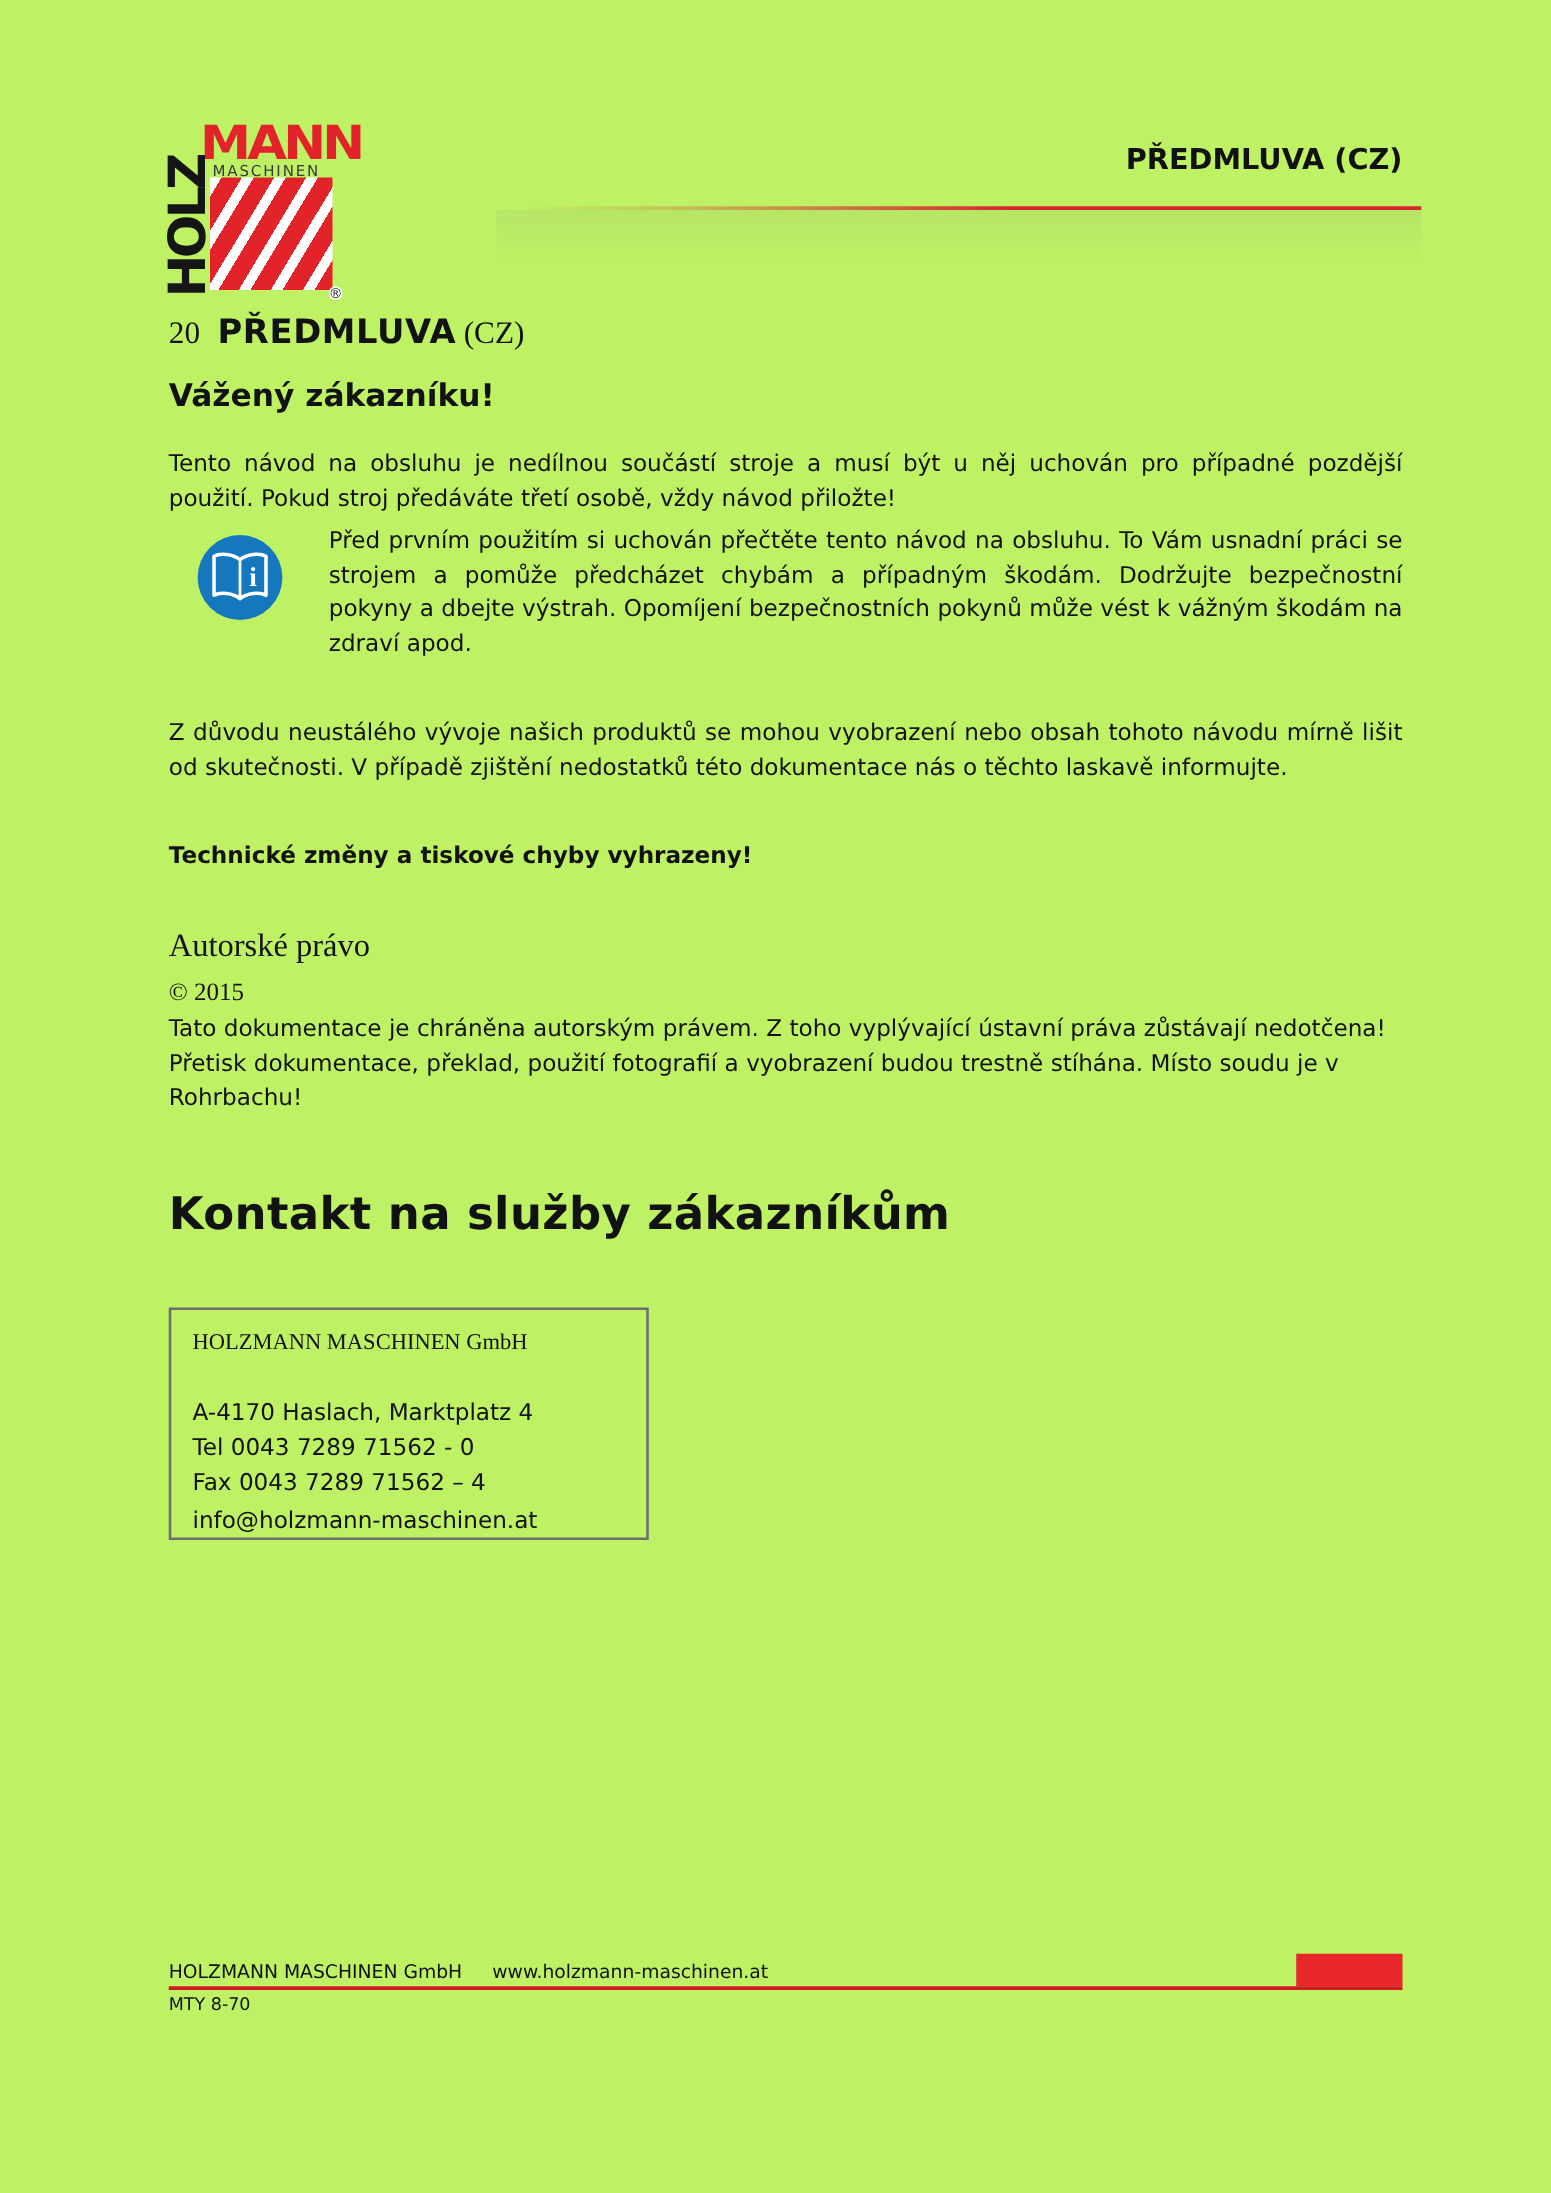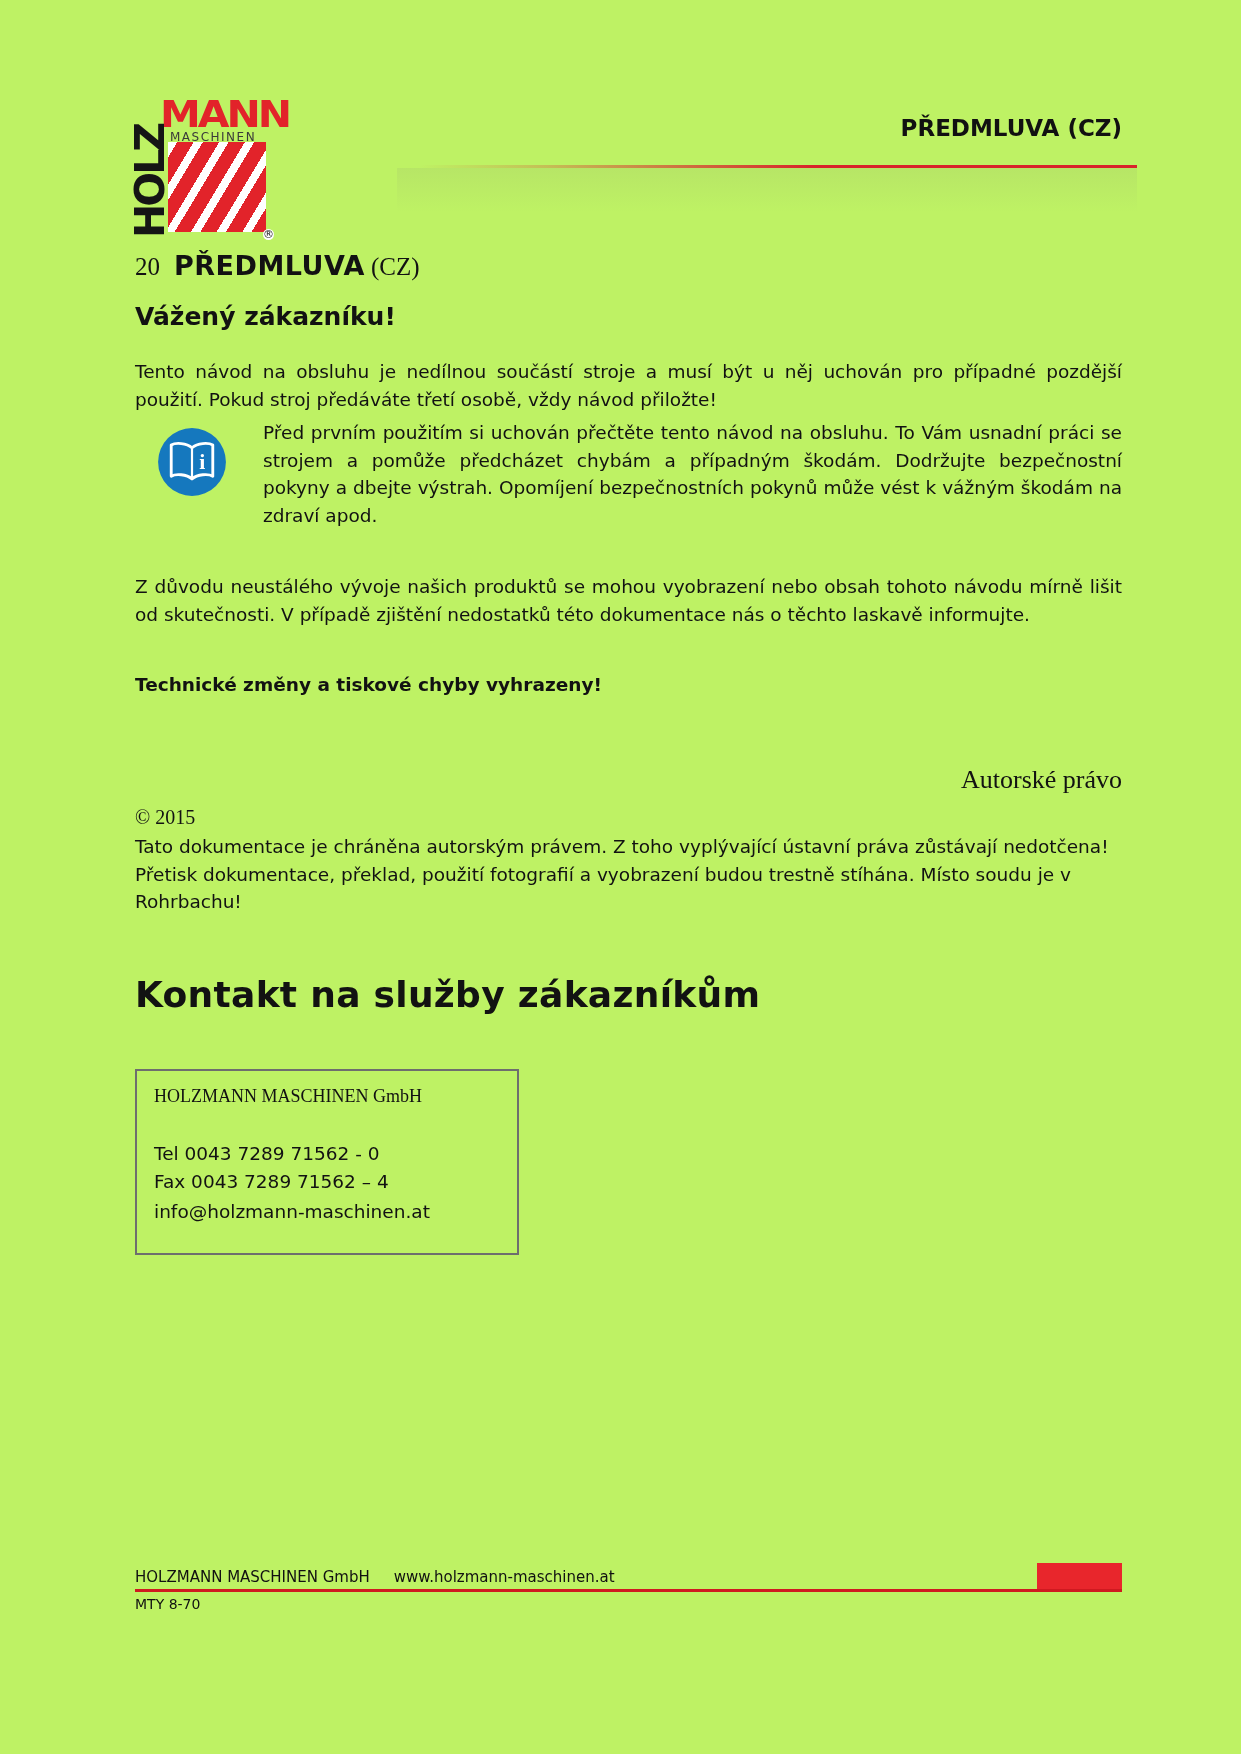--- a/index.html
+++ b/index.html
@@ -61,21 +61,21 @@
   .h2 { margin-top:17px; font-size:25px; font-weight:800; }
   p.body { font-size:18.5px; line-height:27.5px; }
   .p1 { margin-top:43px; }
   .p2 { margin-top:27px; text-align:justify; }
   .bold-head { margin-top:38px; font-size:18.5px; font-weight:700; }
   .safety { margin-top:6px; display:flex; align-items:flex-start; margin-left:22px; }
   .safety-icon { flex:0 0 70px; width:70px; height:70px; margin-top:8px; }
   .safety-text { margin-left:36px; text-align:justify; }
   .p3 { margin-top:44px; text-align:justify; }
   .technical { margin-top:46px; }
-  .copyright-head { margin-top:70px; font-family:"Liberation Serif",serif; font-weight:400; font-size:26px;text-align:right; }
+  .copyright-head { margin-top:47px; font-family:"Liberation Serif",serif; font-weight:400; font-size:26px; }
   .copyright-year { margin-top:11px; font-family:"Liberation Serif",serif; font-size:20px; }
   .copyright-text { margin-top:4px; }
   .contact-head { margin-top:58px; font-size:36px; font-weight:800; letter-spacing:0.3px; }
   .contact-box {
     margin-top:54px; width:384px; height:186px;
     border:2px solid #6e6e6e; padding:15px 10px 0 17px;
   }
   .contact-company { font-family:"Liberation Serif",serif; font-size:18px; color:#111; }
   .contact-address { margin-top:33px; font-size:18.5px; line-height:28px; }
   .contact-email { margin-top:5px; font-size:18.5px; }
@@ -141,20 +141,21 @@
 
     <div class="copyright-head">Autorské právo</div>
     <div class="copyright-year">© 2015</div>
     <p class="body copyright-text">Tato dokumentace je chráněna autorským právem. Z toho vyplývající ústavní práva zůstávají nedotčena! Přetisk dokumentace, překlad, použití fotografií a vyobrazení budou trestně stíhána. Místo soudu je v Rohrbachu!</p>
 
     <div class="contact-head">Kontakt na služby zákazníkům</div>
 
     <div class="contact-box">
       <div class="contact-company">HOLZMANN MASCHINEN GmbH</div>
       <div class="contact-address">
+        <div>A-4170 Haslach, Marktplatz 4</div>
         <div>Tel 0043 7289 71562 - 0</div>
         <div>Fax 0043 7289 71562 – 4</div>
       </div>
       <div class="contact-email">info@holzmann-maschinen.at</div>
     </div>
 
   </div>
 
   <div class="footer-text">
     <span>HOLZMANN MASCHINEN GmbH</span><span class="site">www.holzmann-maschinen.at</span>

